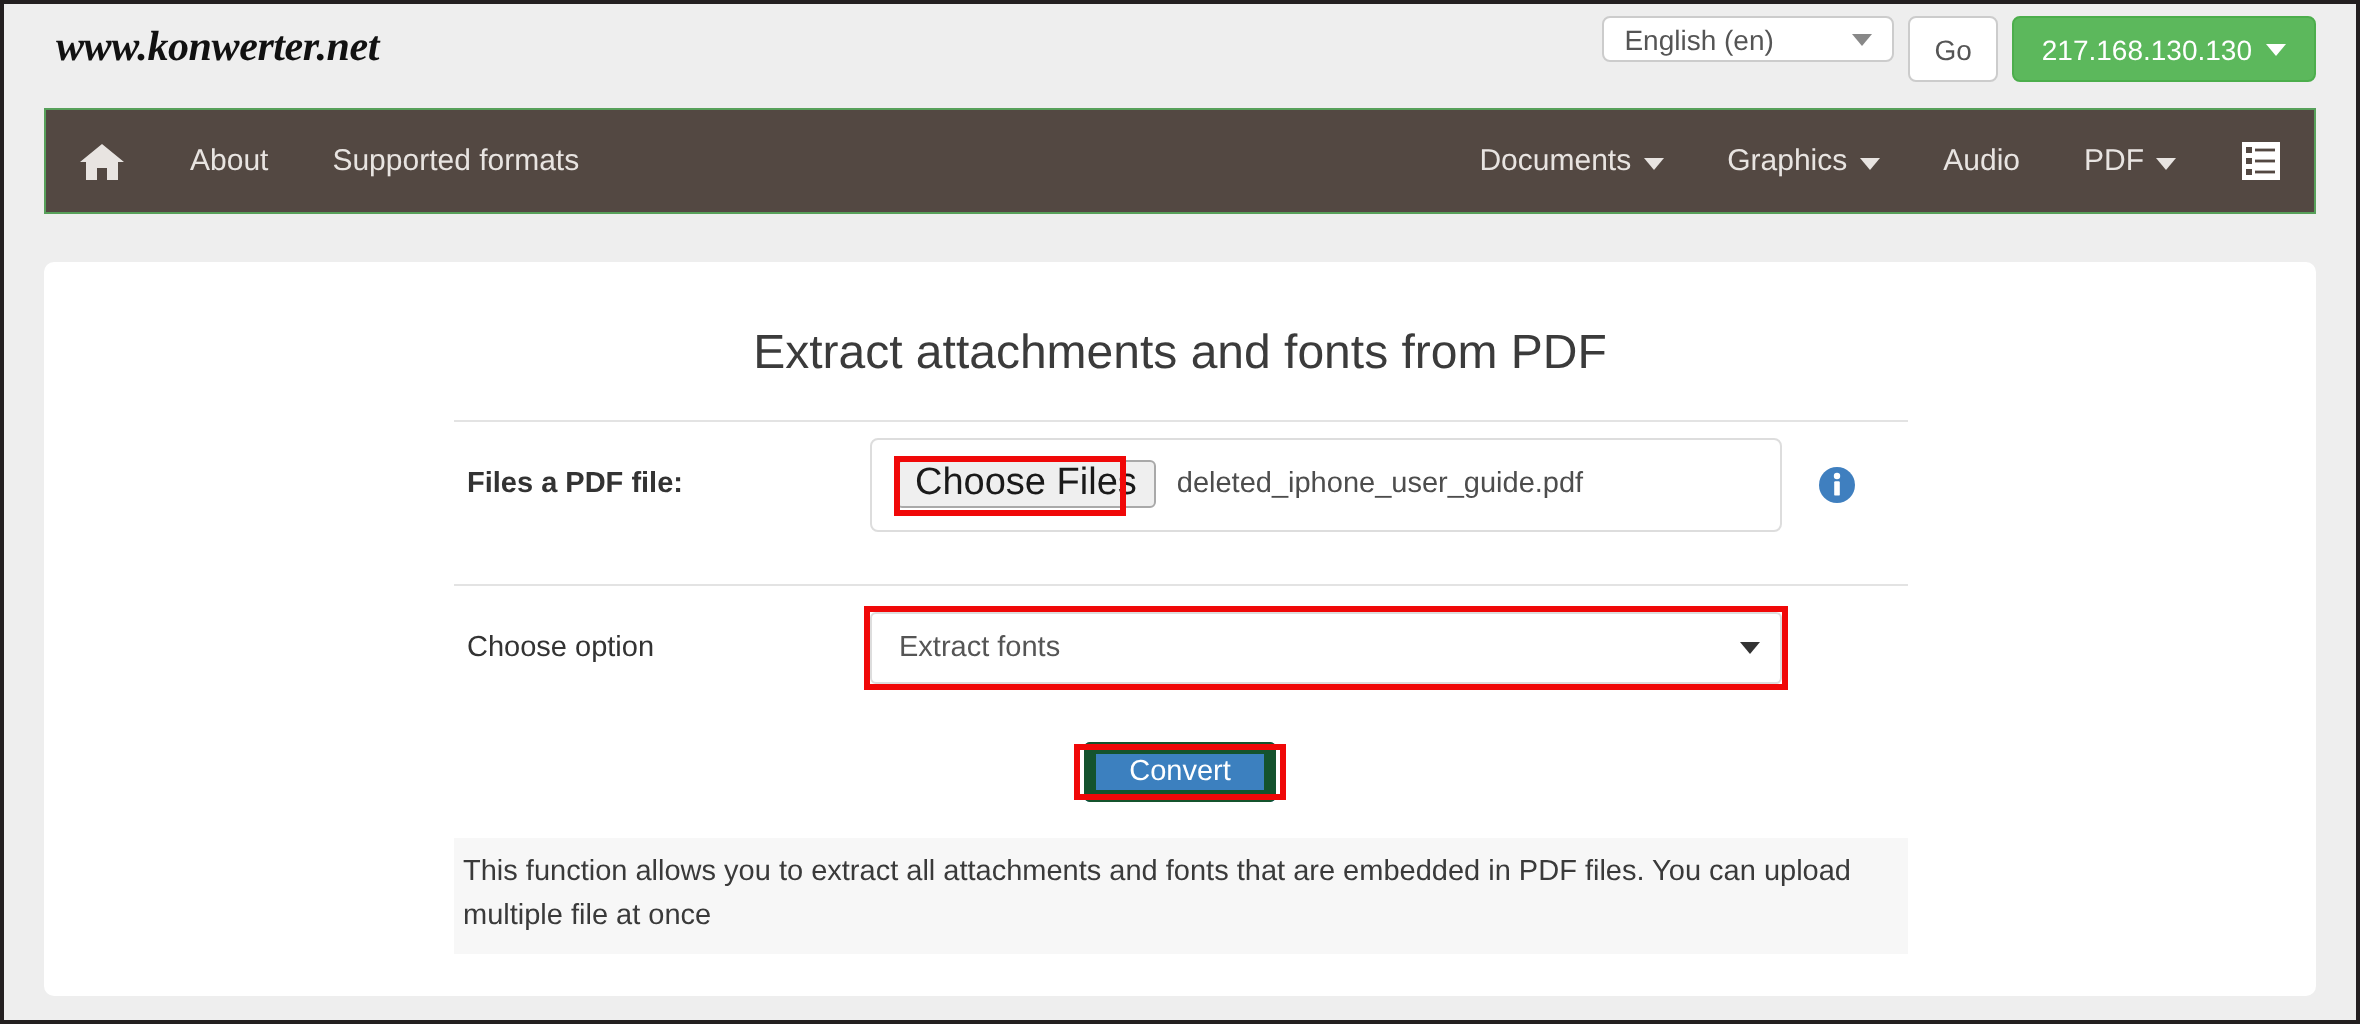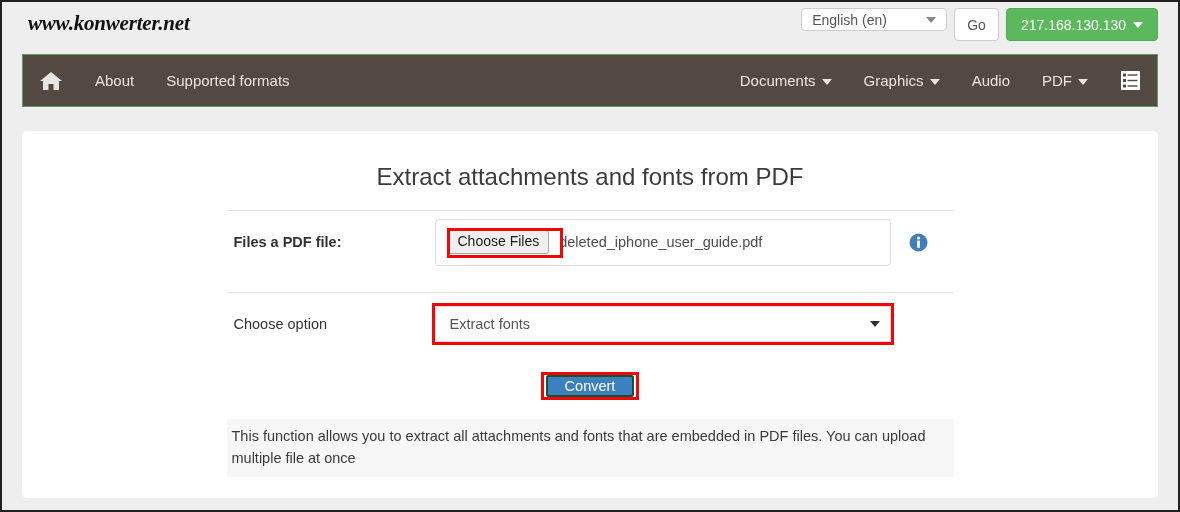--- a/index.html
+++ b/index.html
@@ -212,21 +212,21 @@
     display: flex;
     align-items: center;
     padding-left: 12px;
   }
   .choose-btn {
     box-sizing: border-box;
     padding: 2px 9px 3px 9px;
     background: #efefef;
     border: 1px solid #a9a9a9;
     border-radius: 3px;
-    font-size: 14px;
+    font-size: 19px;
     color: #1a1a1a;
     cursor: pointer;
     white-space: nowrap;
     line-height: 17px;
   }
   .file-name {
     margin-left: 10px;
     font-size: 14.5px;
     color: #4d4d4d;
     white-space: nowrap;
@@ -294,21 +294,21 @@
     margin-top: 22px;
   }
   .convert-wrap {
     position: relative;
     display: inline-block;
   }
   .convert-btn {
     box-sizing: border-box;
     padding: 1px 17px;
     background: #3c80bf;
-    border: 2px solid #14532d;
+    border: 6px solid #14532d;
     border-radius: 3px;
     color: #ffffff;
     font-size: 14.5px;
     cursor: pointer;
   }
   .hl-convert {
     left: -5px;
     top: -5px;
     right: -5px;
     bottom: -5px;

